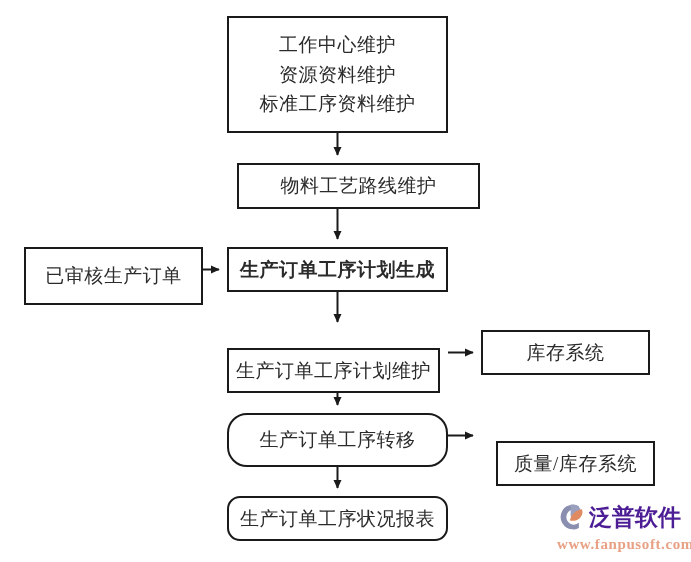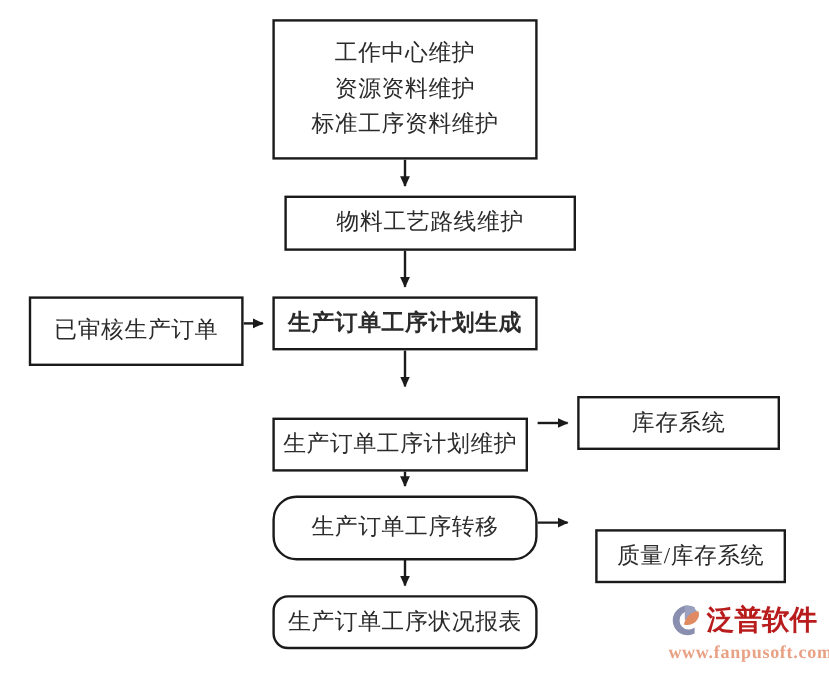--- a/index.html
+++ b/index.html
@@ -68,21 +68,21 @@
   #wm-mark {
     width: 30px;
     height: 30px;
     margin-right: 3px;
     flex: 0 0 auto;
   }
   #wm-name {
     font-family: "DejaVu Sans", "Liberation Sans", sans-serif;
     font-size: 23px;
     font-weight: bold;
-    color: #b91c1c;
+    color: #4c1d95;
     letter-spacing: 0px;
     line-height: 1;
     white-space: nowrap;
   }
   #wm-url {
     font-family: "Liberation Serif", "DejaVu Serif", serif;
     font-size: 15px;
     font-weight: bold;
     color: #e8a184;
     letter-spacing: 0.6px;

